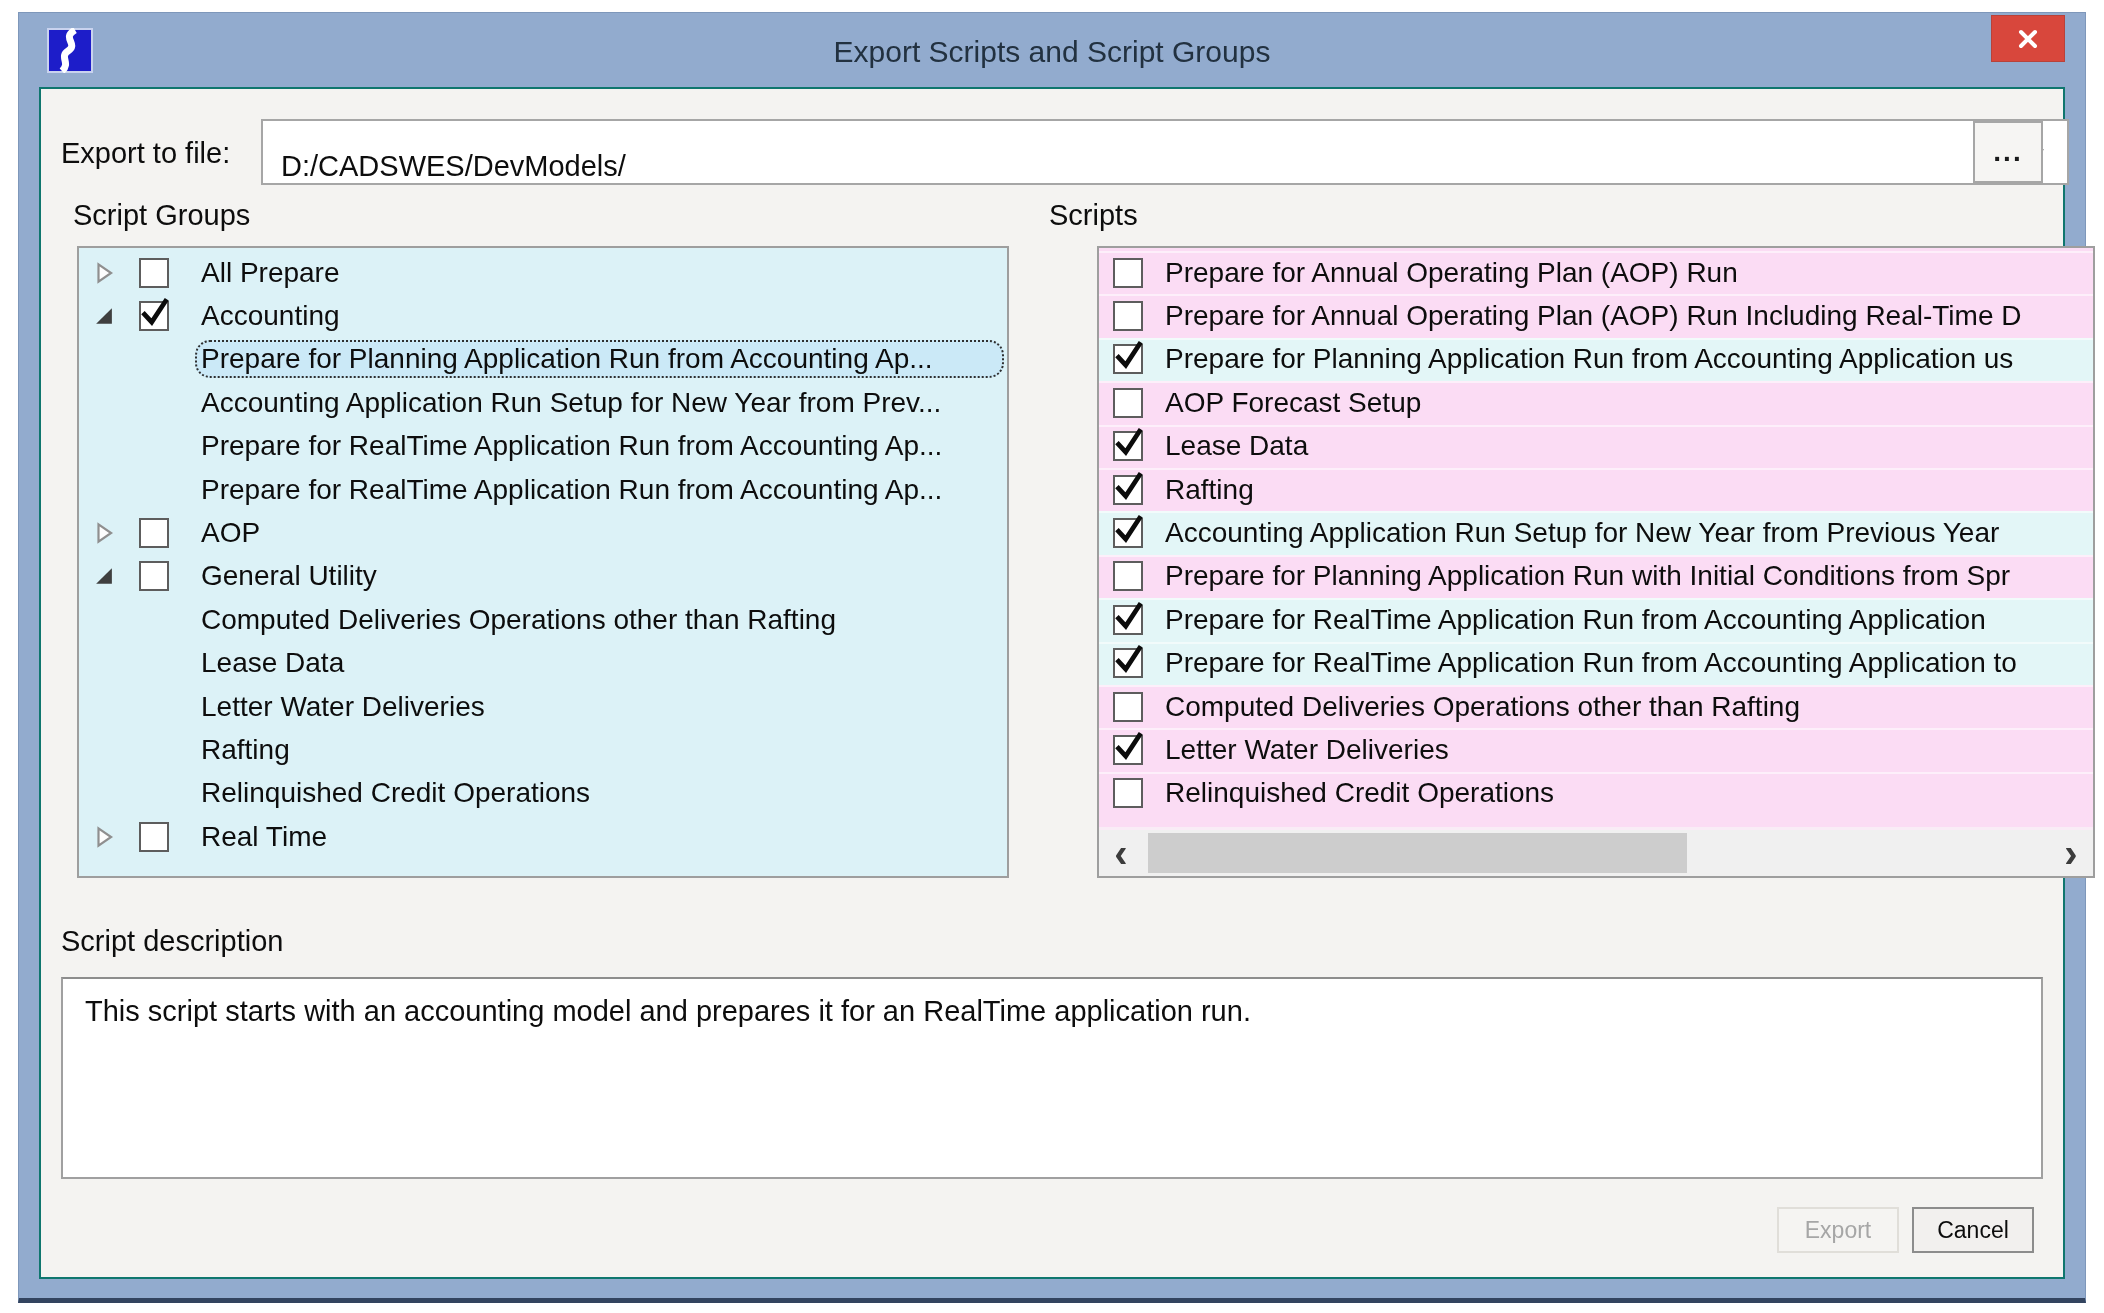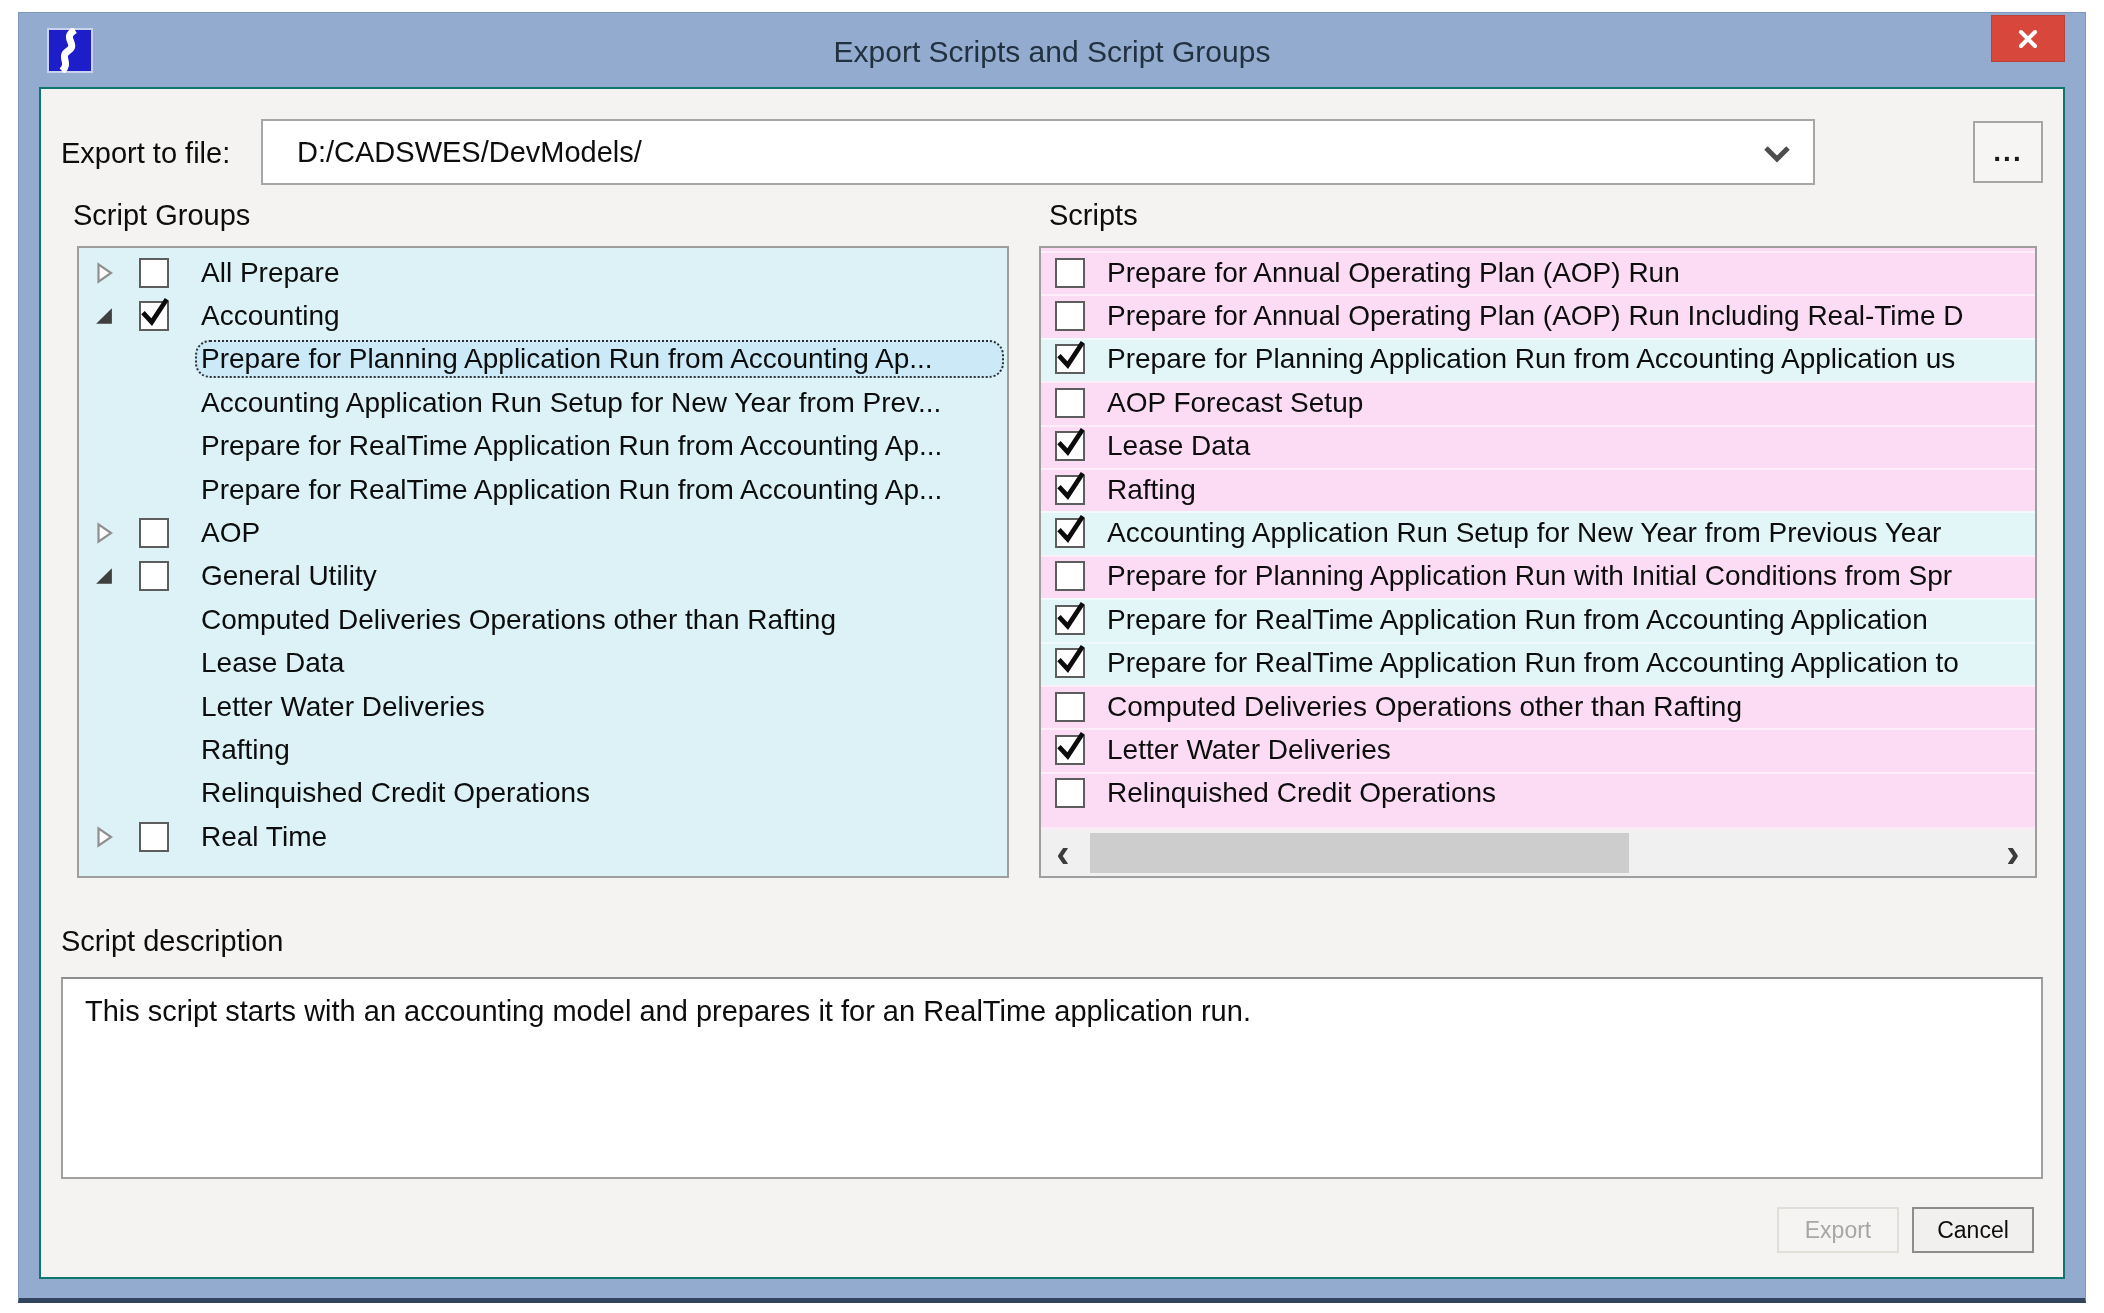--- a/index.html
+++ b/index.html
@@ -29,23 +29,23 @@
     display:flex;align-items:center;justify-content:center;
   }
   .close-btn svg{width:24px;height:24px;}
   
   .content{
     position:absolute;left:20px;right:20px;top:74px;bottom:19px;
     background:#f4f3f1;border:2px solid #0f766e;box-sizing:border-box;
   }
   .export-label{position:absolute;left:20px;top:48px;font-size:29px;}
   .file-combo{
-    position:absolute;left:220px;top:30px;width:1554px;height:66px;box-sizing:border-box;
+    position:absolute;left:220px;top:30px;width:1808px;height:66px;box-sizing:border-box;
     background:#ffffff;border:2px solid #a6a6a6;
-    display:flex;align-items:center;padding-left:34px;font-size:29px;
+    display:flex;align-items:flex-end;padding-left:18px;font-size:29px;
   }
   .combo-chevron{position:absolute;right:22px;top:24px;width:28px;height:18px;}
   .browse-btn{
     position:absolute;left:1932px;top:32px;width:70px;height:62px;box-sizing:border-box;
     background:#f6f5f3;border:2px solid #a6a6a6;
     display:flex;align-items:center;justify-content:center;
     font-size:28px;font-weight:bold;letter-spacing:2px;color:#1a1a1a;cursor:default;
   }
   .groups-label{position:absolute;left:32px;top:110px;font-size:29px;}
   .scripts-label{position:absolute;left:1008px;top:110px;font-size:29px;}
@@ -67,21 +67,21 @@
   .tree-group-label{margin-left:122px;font-size:28px;white-space:nowrap;}
   .tree-leaf{
     margin-left:116px;margin-right:3px;flex:1;min-width:0;
     display:flex;align-items:center;padding:2px 6px;box-sizing:border-box;height:38px;
     white-space:nowrap;overflow:hidden;
   }
   .tree-leaf.selected{background:#cbe9f7;outline:2px dotted #2f2f2f;outline-offset:-2px;border-radius:15px;}
   .leaf-label{font-size:28px;white-space:nowrap;}
   
   .list-box{
-    position:absolute;left:998px;top:157px;width:998px;height:632px;box-sizing:border-box;
+    position:absolute;left:1056px;top:157px;width:998px;height:632px;box-sizing:border-box;
     background:#fbdcf4;border:2px solid #9e9e9e;overflow:hidden;
     display:flex;flex-direction:column;
   }
   .rows{flex:1;display:flex;flex-direction:column;overflow:hidden;padding-top:3px;}
   .script-row{
     position:relative;flex:none;height:43.4px;display:flex;align-items:center;
     padding-left:66px;white-space:nowrap;overflow:hidden;
     box-shadow:inset 0 2px 0 rgba(255,255,255,0.55);
   }
   .script-row.pink{background:#fbdcf4;}

